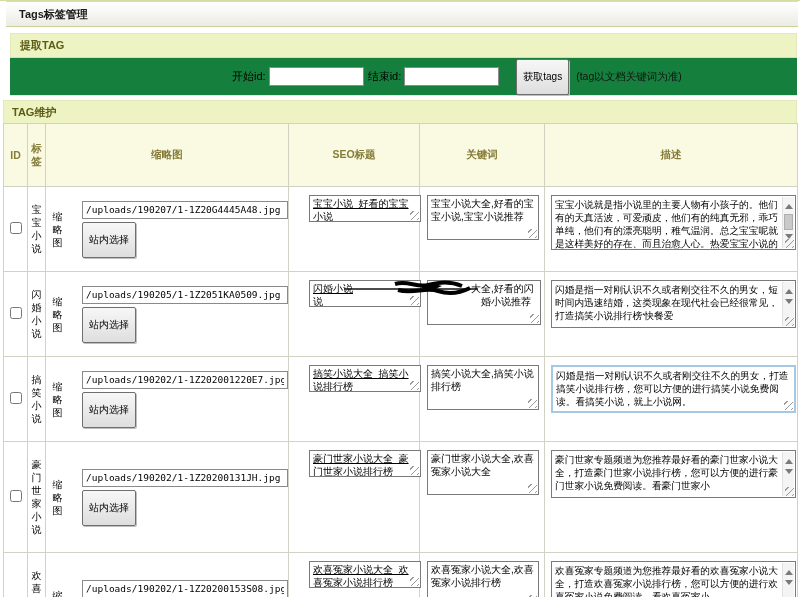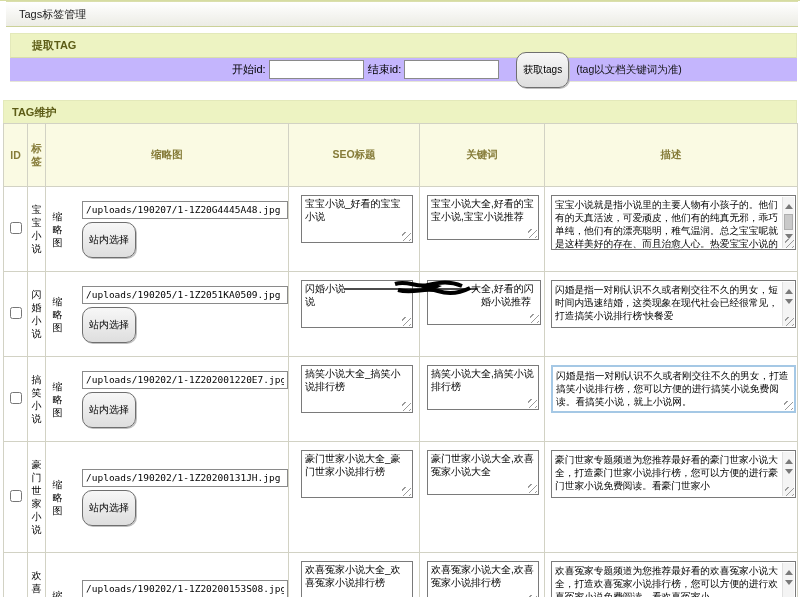--- a/index.html
+++ b/index.html
@@ -7,33 +7,33 @@
   .stage{position:relative;width:800px;height:597px;}
 
   
   .topline{position:absolute;top:0;left:0;right:0;height:1px;background:#D6DCA2;}
 
   
   .titlebar{position:absolute;top:1px;left:6px;right:2px;height:26px;
     background:linear-gradient(#ffffff,#ecece5);
     border-top:1px solid #DADFAC;border-bottom:1px solid #CBD198;
     display:flex;align-items:center;padding-left:13px;box-sizing:border-box;
-    font-size:11px;font-weight:normal;color:#1a1a1a;}
+    font-size:11px;font-weight:bold;color:#1a1a1a;}
 
   
   .extract{position:absolute;top:33px;left:10px;right:3px;}
   .bar{height:25px;background:#EDF3C2;border:1px solid #E3E9BA;border-bottom-color:#D9DFAA;
-    display:flex;align-items:center;padding-left:21px;box-sizing:border-box;
+    display:flex;align-items:center;padding-left:9px;box-sizing:border-box;
     font-size:11px;font-weight:bold;color:#5C5C16;}
-  .ex-body{height:24px;background:#c4b5fd;border-bottom:1px solid #E6E6D6;
+  .ex-body{height:38px;background:#15803d;border-bottom:1px solid #E6E6D6;
     display:flex;align-items:center;padding-left:222px;box-sizing:border-box;font-size:11px;color:#000;}
   .ex-input{width:95px;height:19px;border:1px solid #8a8a8a;box-sizing:border-box;
     margin:0 4px 0 3px;font-size:10px;padding:0 3px;}
   .btn{border:1px solid #6f6f6f;background:linear-gradient(#F7F7F7,#DEDEDE);
-    font-size:10px;padding:10px 6px;border-radius:10px;box-shadow:1px 1px 0 #c0c0c0;
+    font-size:10px;padding:10px 6px;border-radius:2px;box-shadow:1px 1px 0 #c0c0c0;
     color:#000;font-family:inherit;cursor:default;}
   .btn-get{margin-left:13px;}
   .ex-note{margin-left:7px;font-size:10.5px;color:#111;}
 
   
   .mt-bar{position:absolute;top:100px;left:3px;right:3px;height:24px;background:#EDF3C2;
     border:1px solid #E3E9BA;display:flex;align-items:center;padding-left:8px;
     box-sizing:border-box;font-size:11px;font-weight:bold;color:#5C5C16;}
 
   
@@ -57,21 +57,21 @@
     font-family:"DejaVu Sans Mono","Liberation Mono",monospace;font-size:9.5px;padding:0 3px;color:#000;}
   .thumb-controls .btn{display:inline-block;margin-top:3px;}
 
   .cb{width:12px;height:12px;margin:0;}
 
   
   .ta{position:relative;background:#fff;border:1px solid #7a7a7a;margin-top:8px;
     overflow:hidden;box-sizing:border-box;cursor:text;}
   .ta-text{display:block;padding:2px 3px;font-size:10px;line-height:12.5px;
     white-space:pre-wrap;word-break:break-all;color:#000;text-align:left;}
-  .ta.seo{width:112px;height:48px;margin-left:12px;}
+  .ta.seo{width:112px;height:27px;margin-left:20px;text-decoration:underline;}
   .ta.kw{width:112px;height:45px;margin-left:7px;}
   .ta.desc{width:245px;height:48px;margin-left:6px;}
   .ta.desc .ta-text{font-size:9.7px;line-height:13px;padding-right:17px;}
   tr.r1 .ta.desc{height:55px;}
   tr.r2 .ta.kw{width:114px;}
   tr.r3 .ta.desc{border:2px solid #A5C8E5;}
   tr.r3 .ta.desc .ta-text{padding-right:3px;}
 
   
   .sb{position:absolute;top:1px;right:1px;bottom:1px;width:12px;background:#F4F4F4;

